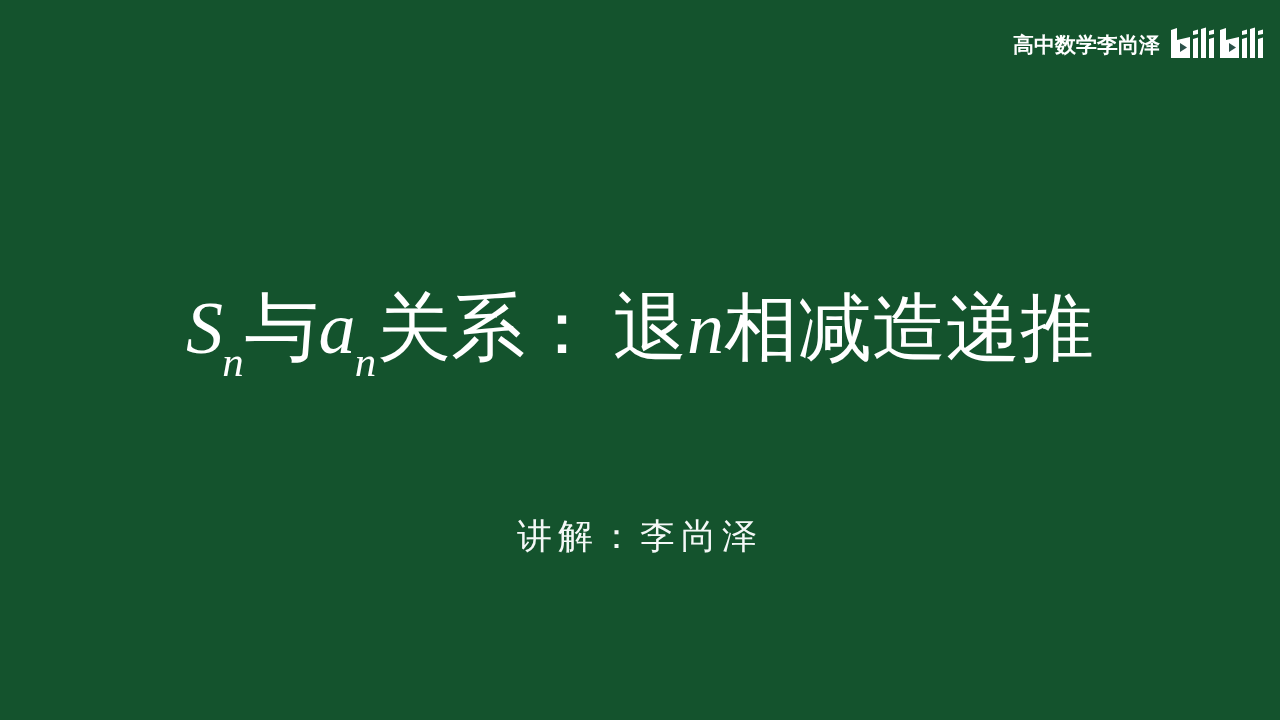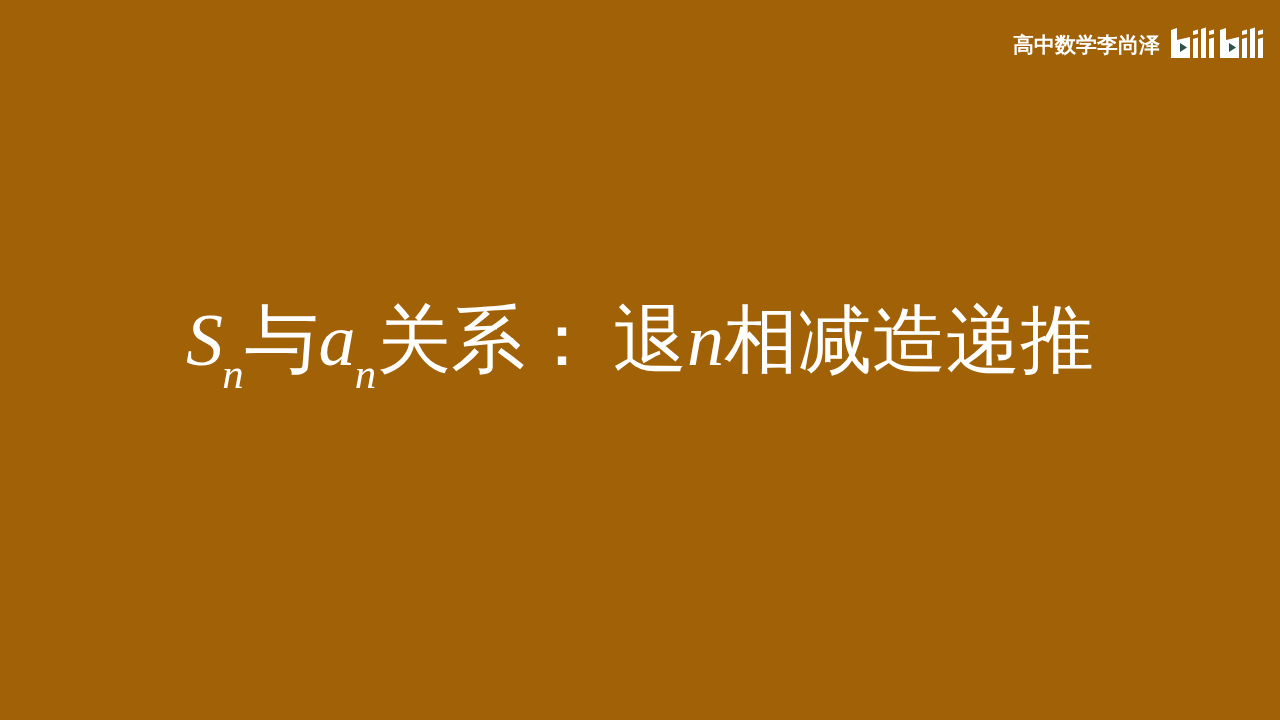--- a/index.html
+++ b/index.html
@@ -11,21 +11,21 @@
     height: 720px;
     overflow: hidden;
     background: #2b5149;
     font-family: "Liberation Serif", "DejaVu Serif", serif;
     -webkit-font-smoothing: antialiased;
   }
   .slide {
     position: relative;
     width: 1280px;
     height: 720px;
-    background: #a16207;
+    background: #14532d;
   }
 
   
   .brand {
     position: absolute;
     top: 27px;
     right: 14px;
     display: flex;
     align-items: center;
     gap: 10px;
@@ -67,21 +67,21 @@
     white-space: nowrap;
     padding-left: 9px;
     letter-spacing: 1px;
   }
 
   
   .title {
     position: absolute;
     left: 0;
     right: 0;
-    top: 284px;
+    top: 272px;
     text-align: center;
     white-space: nowrap;
     color: #ffffff;
     font-family: "Liberation Serif", "DejaVu Serif", serif;
     font-size: 74px;
     line-height: 112px;
     letter-spacing: 0px;
   }
   .title .math {
     font-style: italic;
@@ -149,14 +149,15 @@
         </g>
       </svg>
     </span>
   </div>
 
 
   <div class="title">
     <span class="math">S</span><span class="sub">n</span><span>与</span><span class="math">a</span><span class="sub">n</span><span>关系：</span><span class="gap"></span><span>退</span><span class="math">n</span><span>相减造递推</span>
   </div>
 
+  <div class="presenter">讲解：李尚泽</div>
 
 </div>
 
 </body></html>

